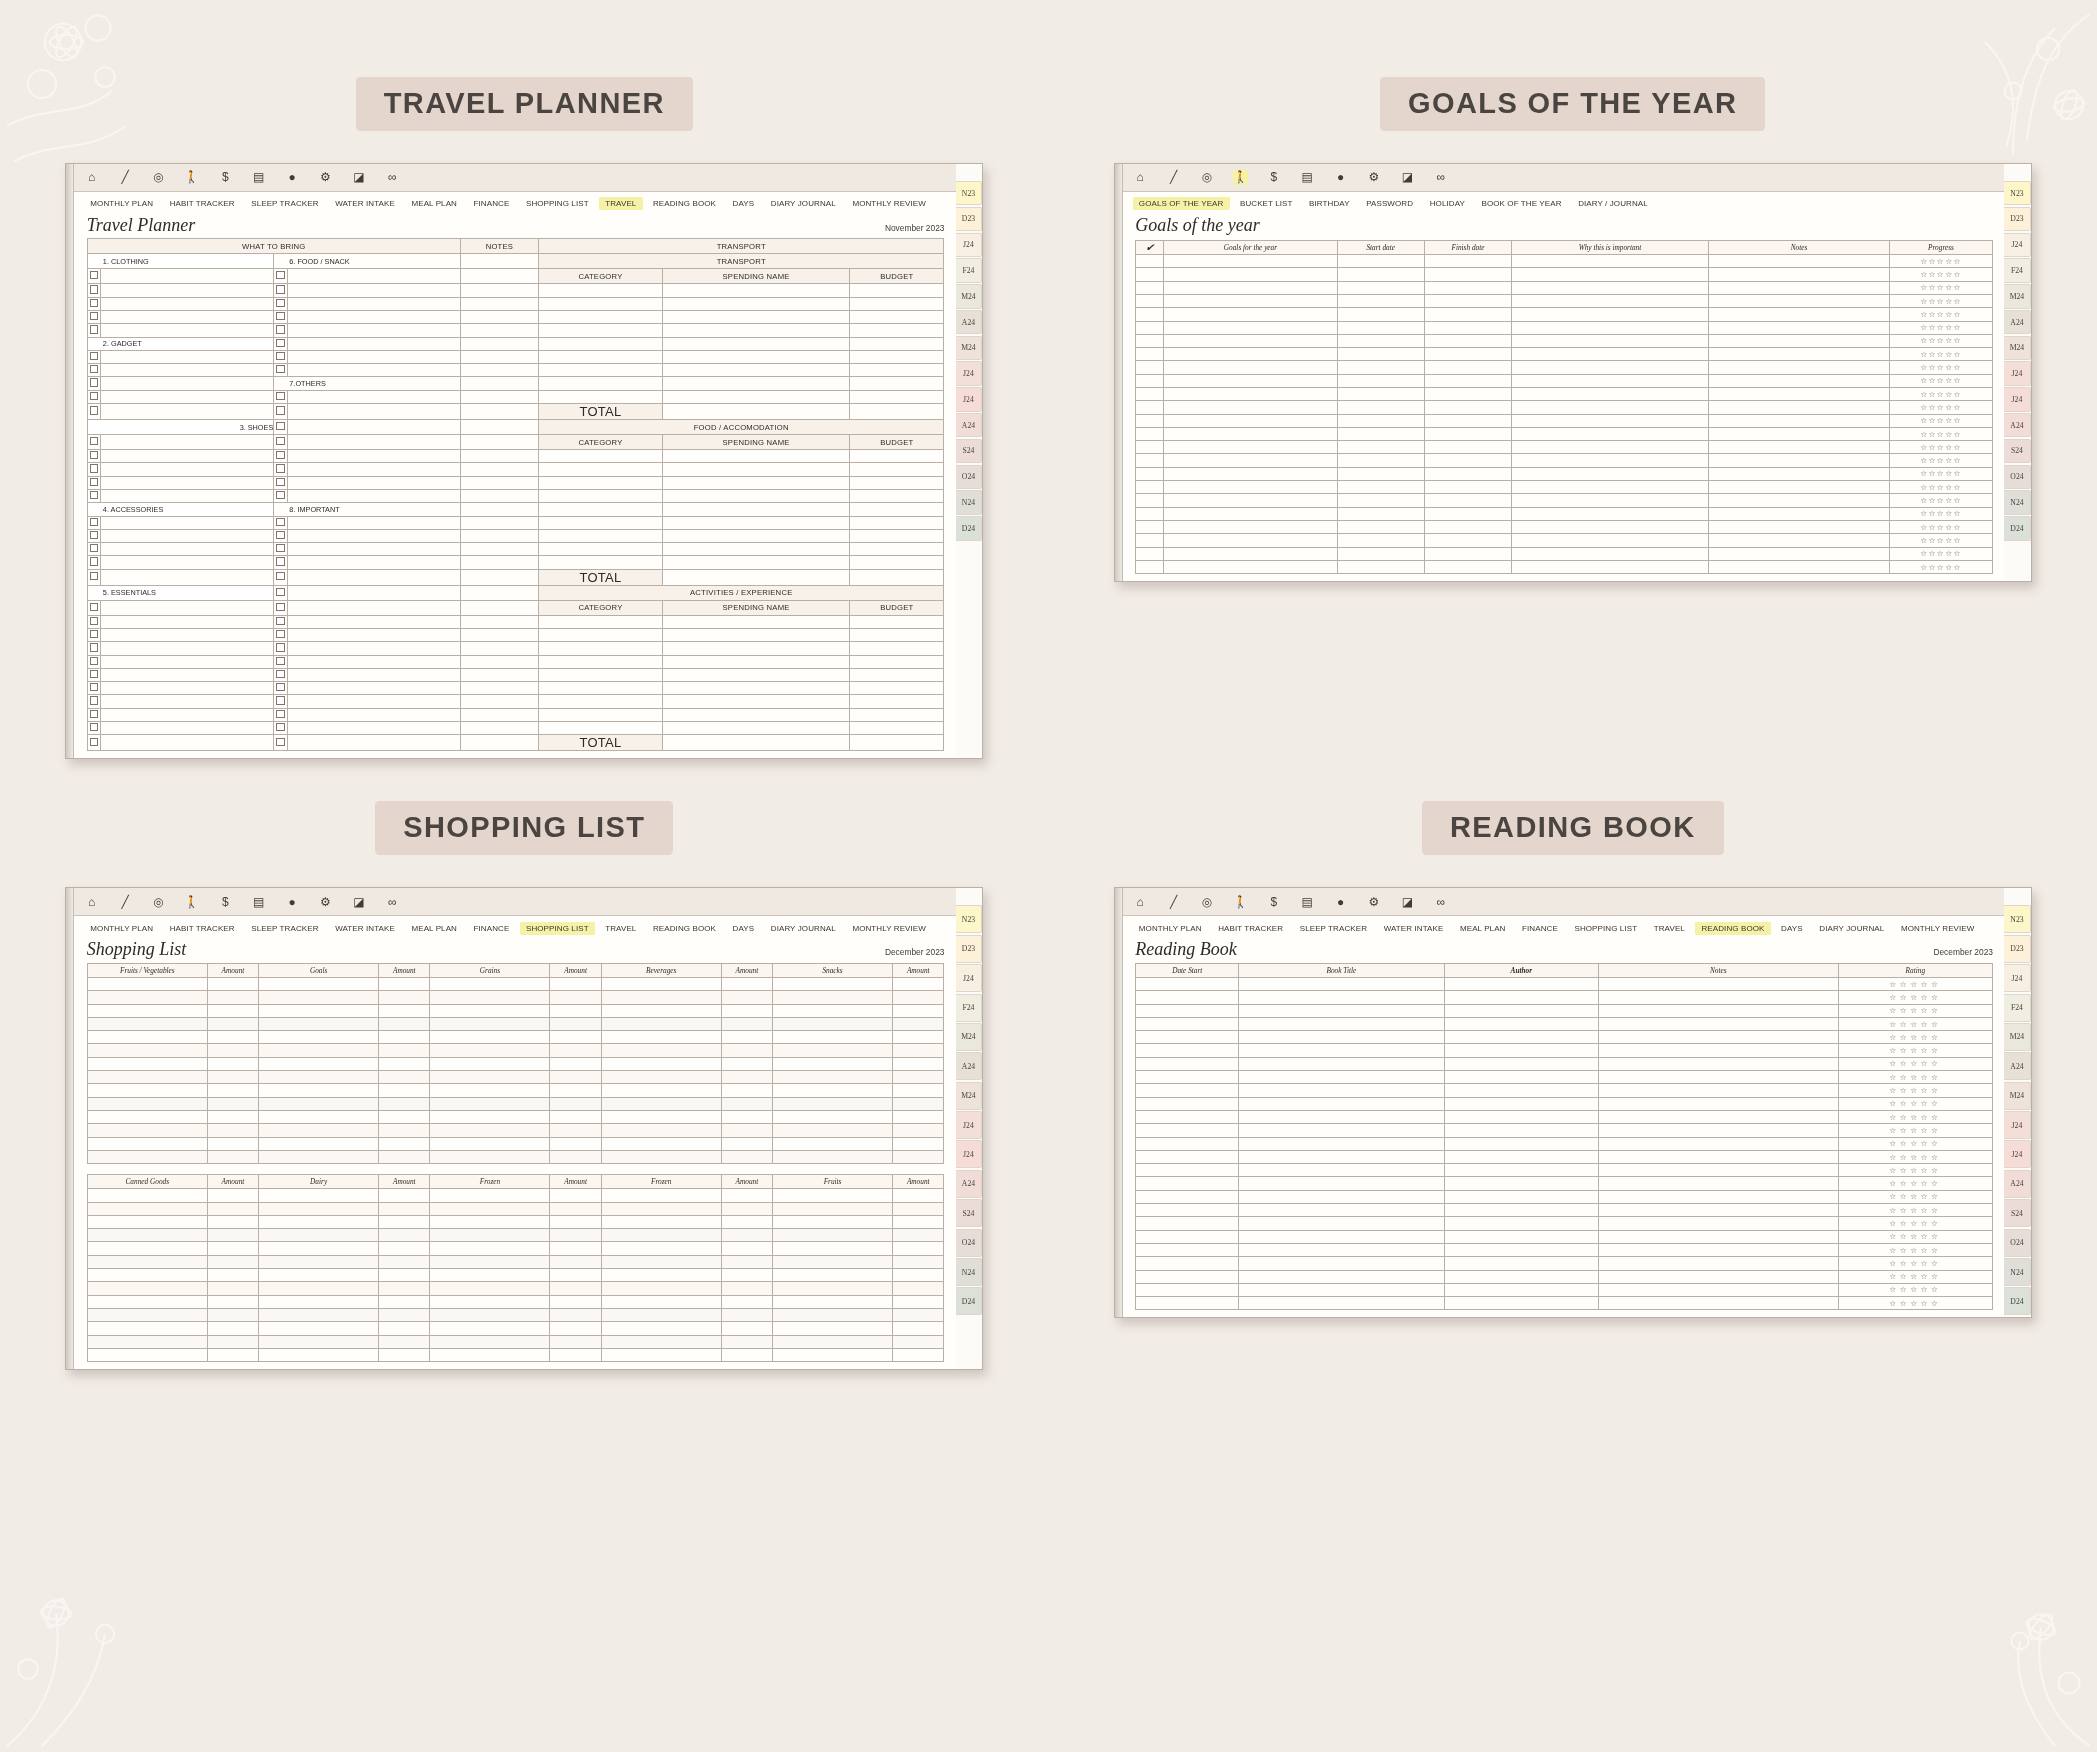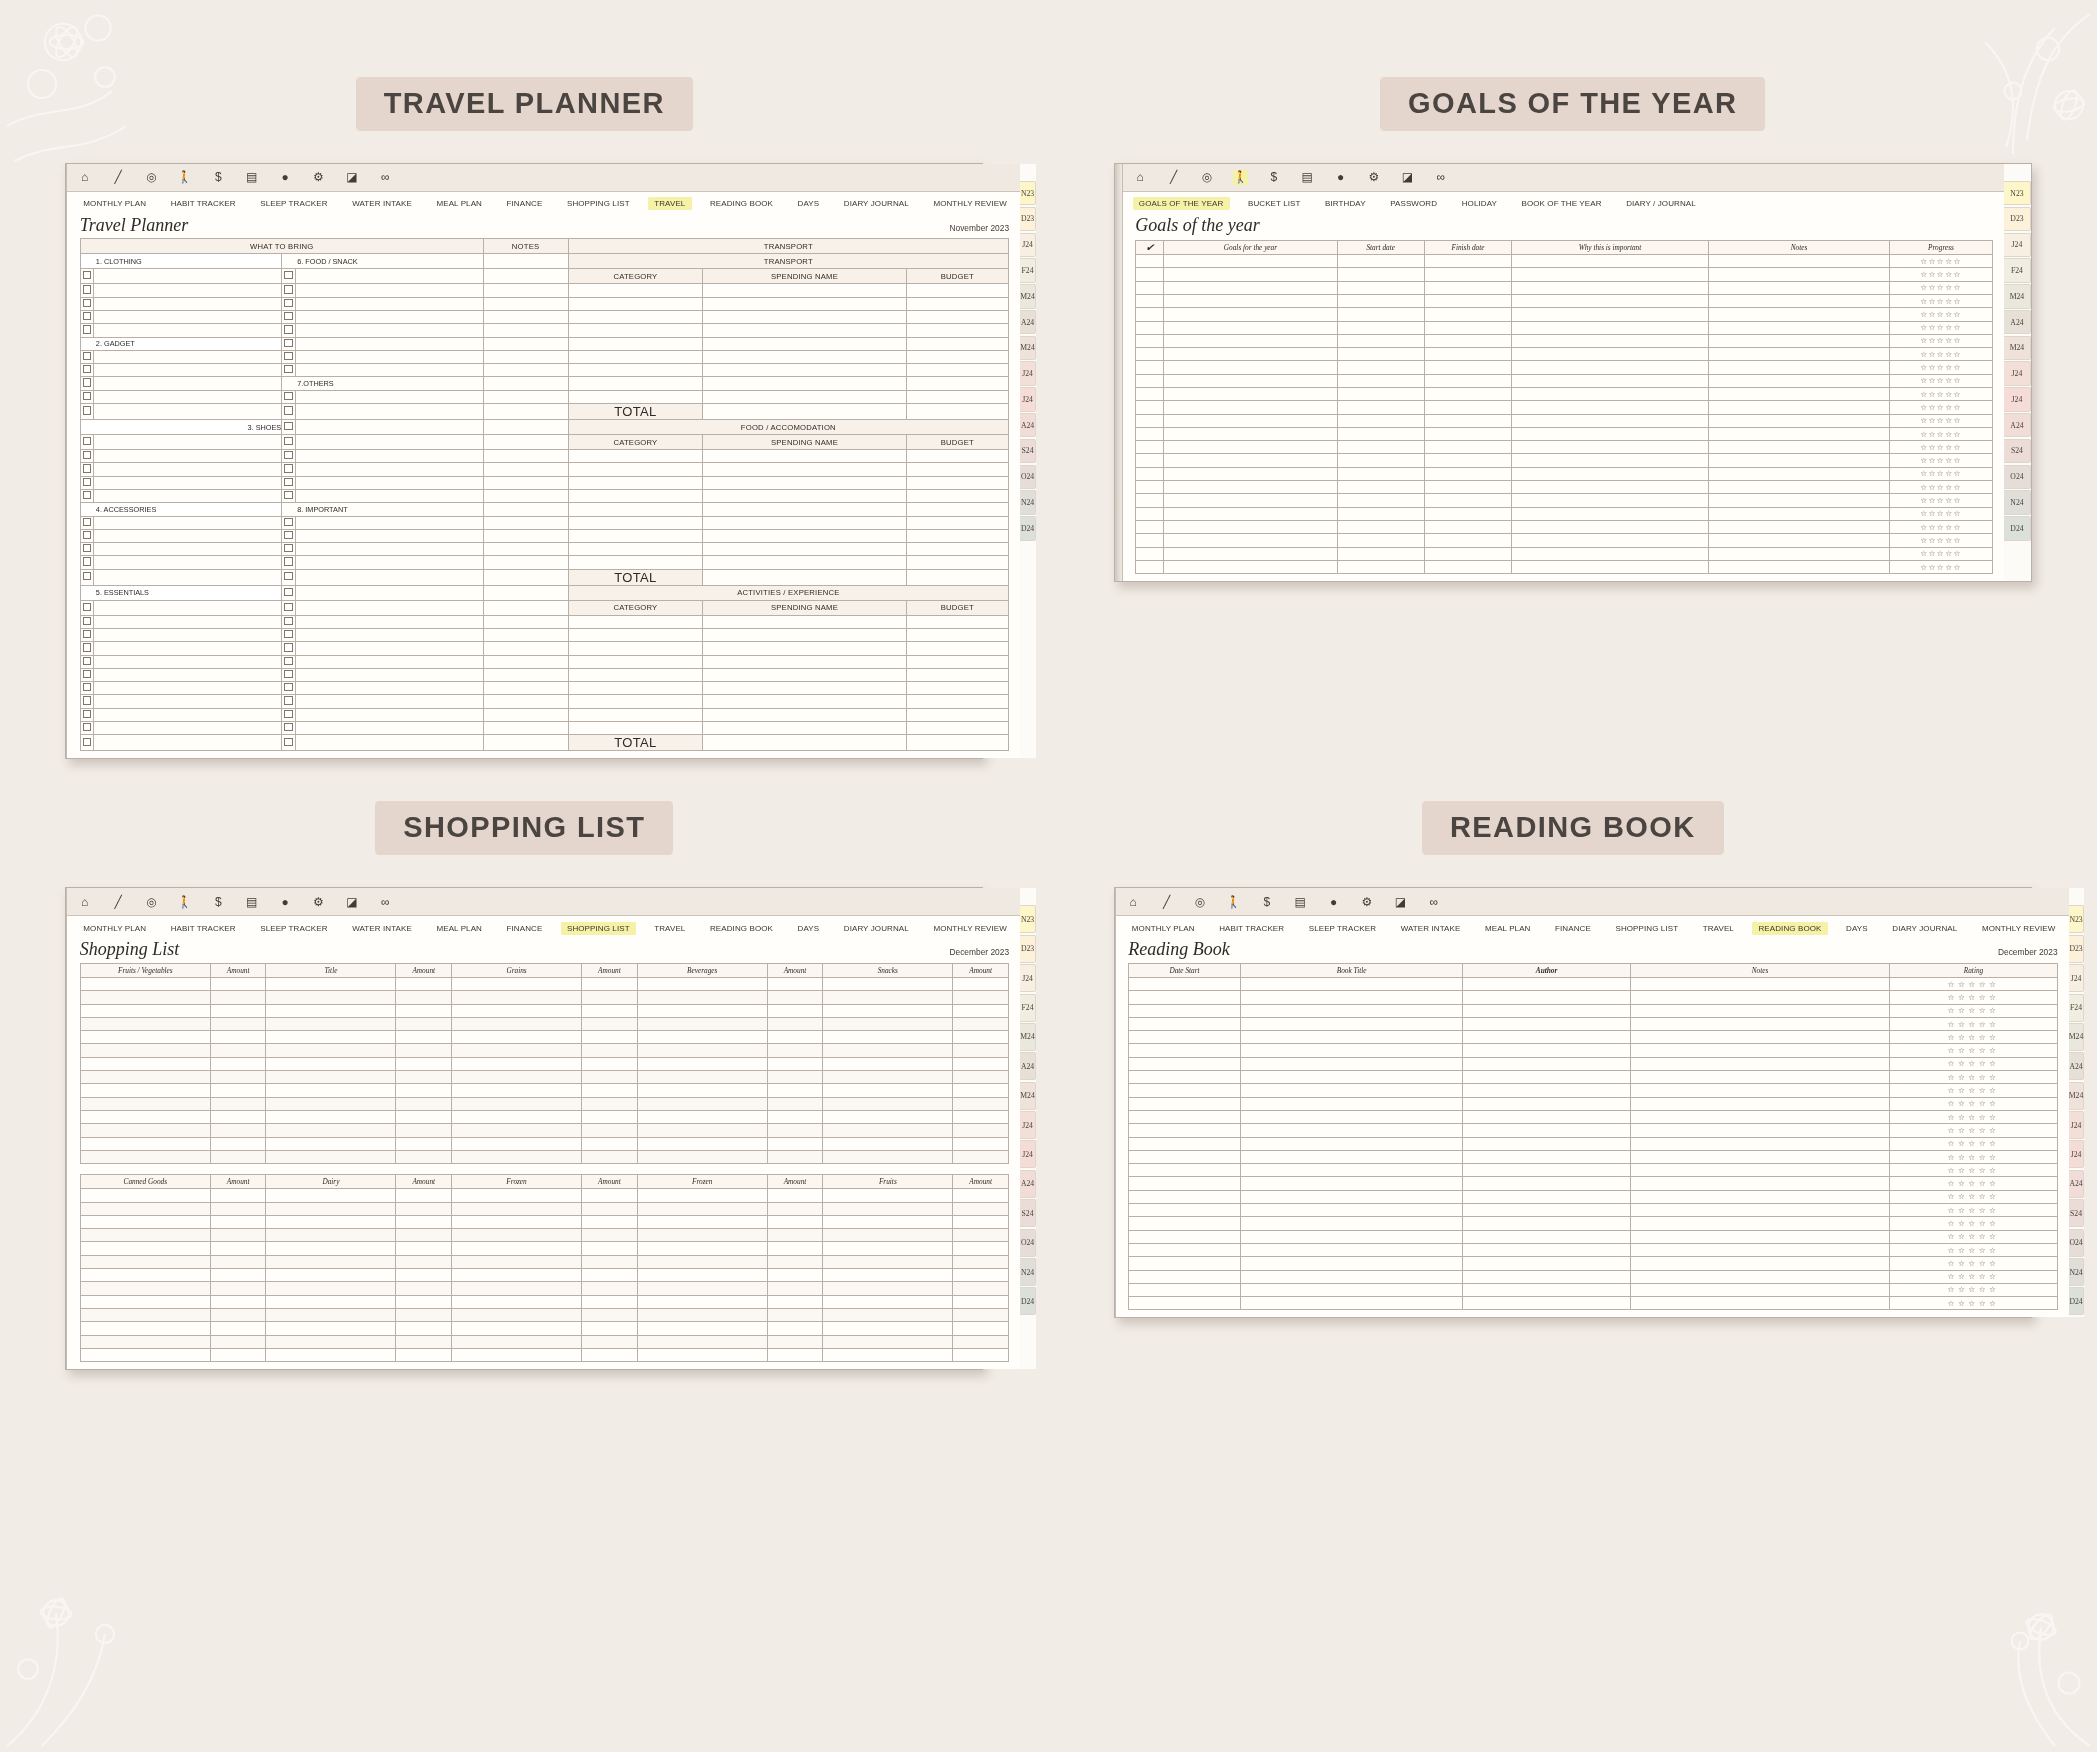--- a/index.html
+++ b/index.html
@@ -72,21 +72,21 @@
     width:15.4px;height:15.4px;
     display:flex;align-items:center;justify-content:center;
     font-size:12px;color:#413c36;
     line-height:1;
   }
 
   
   .navbar{
     display:flex;
     align-items:center;
-    gap:12px;
+    gap:4px;
     padding:5.6px 7px 2.8px 9.8px;
     font-size:8px;
     color:#3a352f;
     letter-spacing:0.1px;
     white-space:nowrap;
   }
   .navbar .nav{padding:2.1px 6.3px;border-radius:1.4px;}
   .navbar .nav.active{background:#f5f2a8;}
 
   
@@ -970,21 +970,21 @@
           <div class="pg-head">
             <div class="pg-title">Shopping List</div>
             <div class="pg-date">December 2023</div>
           </div>
           <div class="tbl-wrap">
             <table class="zebra">
               <thead>
                   <tr id="shop-head-top">
                     <th class="hdr-i" style="width: 14%;">Fruits / Vegetables</th>
                     <th class="hdr-i" style="width: 6%;">Amount</th>
-                    <th class="hdr-i" style="width: 14%;">Title</th>
+                    <th class="hdr-i" style="width: 14%;">Goals</th>
                     <th class="hdr-i" style="width: 6%;">Amount</th>
                     <th class="hdr-i" style="width: 14%;">Grains</th>
                     <th class="hdr-i" style="width: 6%;">Amount</th>
                     <th class="hdr-i" style="width: 14%;">Beverages</th>
                     <th class="hdr-i" style="width: 6%;">Amount</th>
                     <th class="hdr-i" style="width: 14%;">Snacks</th>
                     <th class="hdr-i" style="width: 6%;">Amount</th>
                   </tr>
                 </thead>
               <tbody id="shop-body-top">

